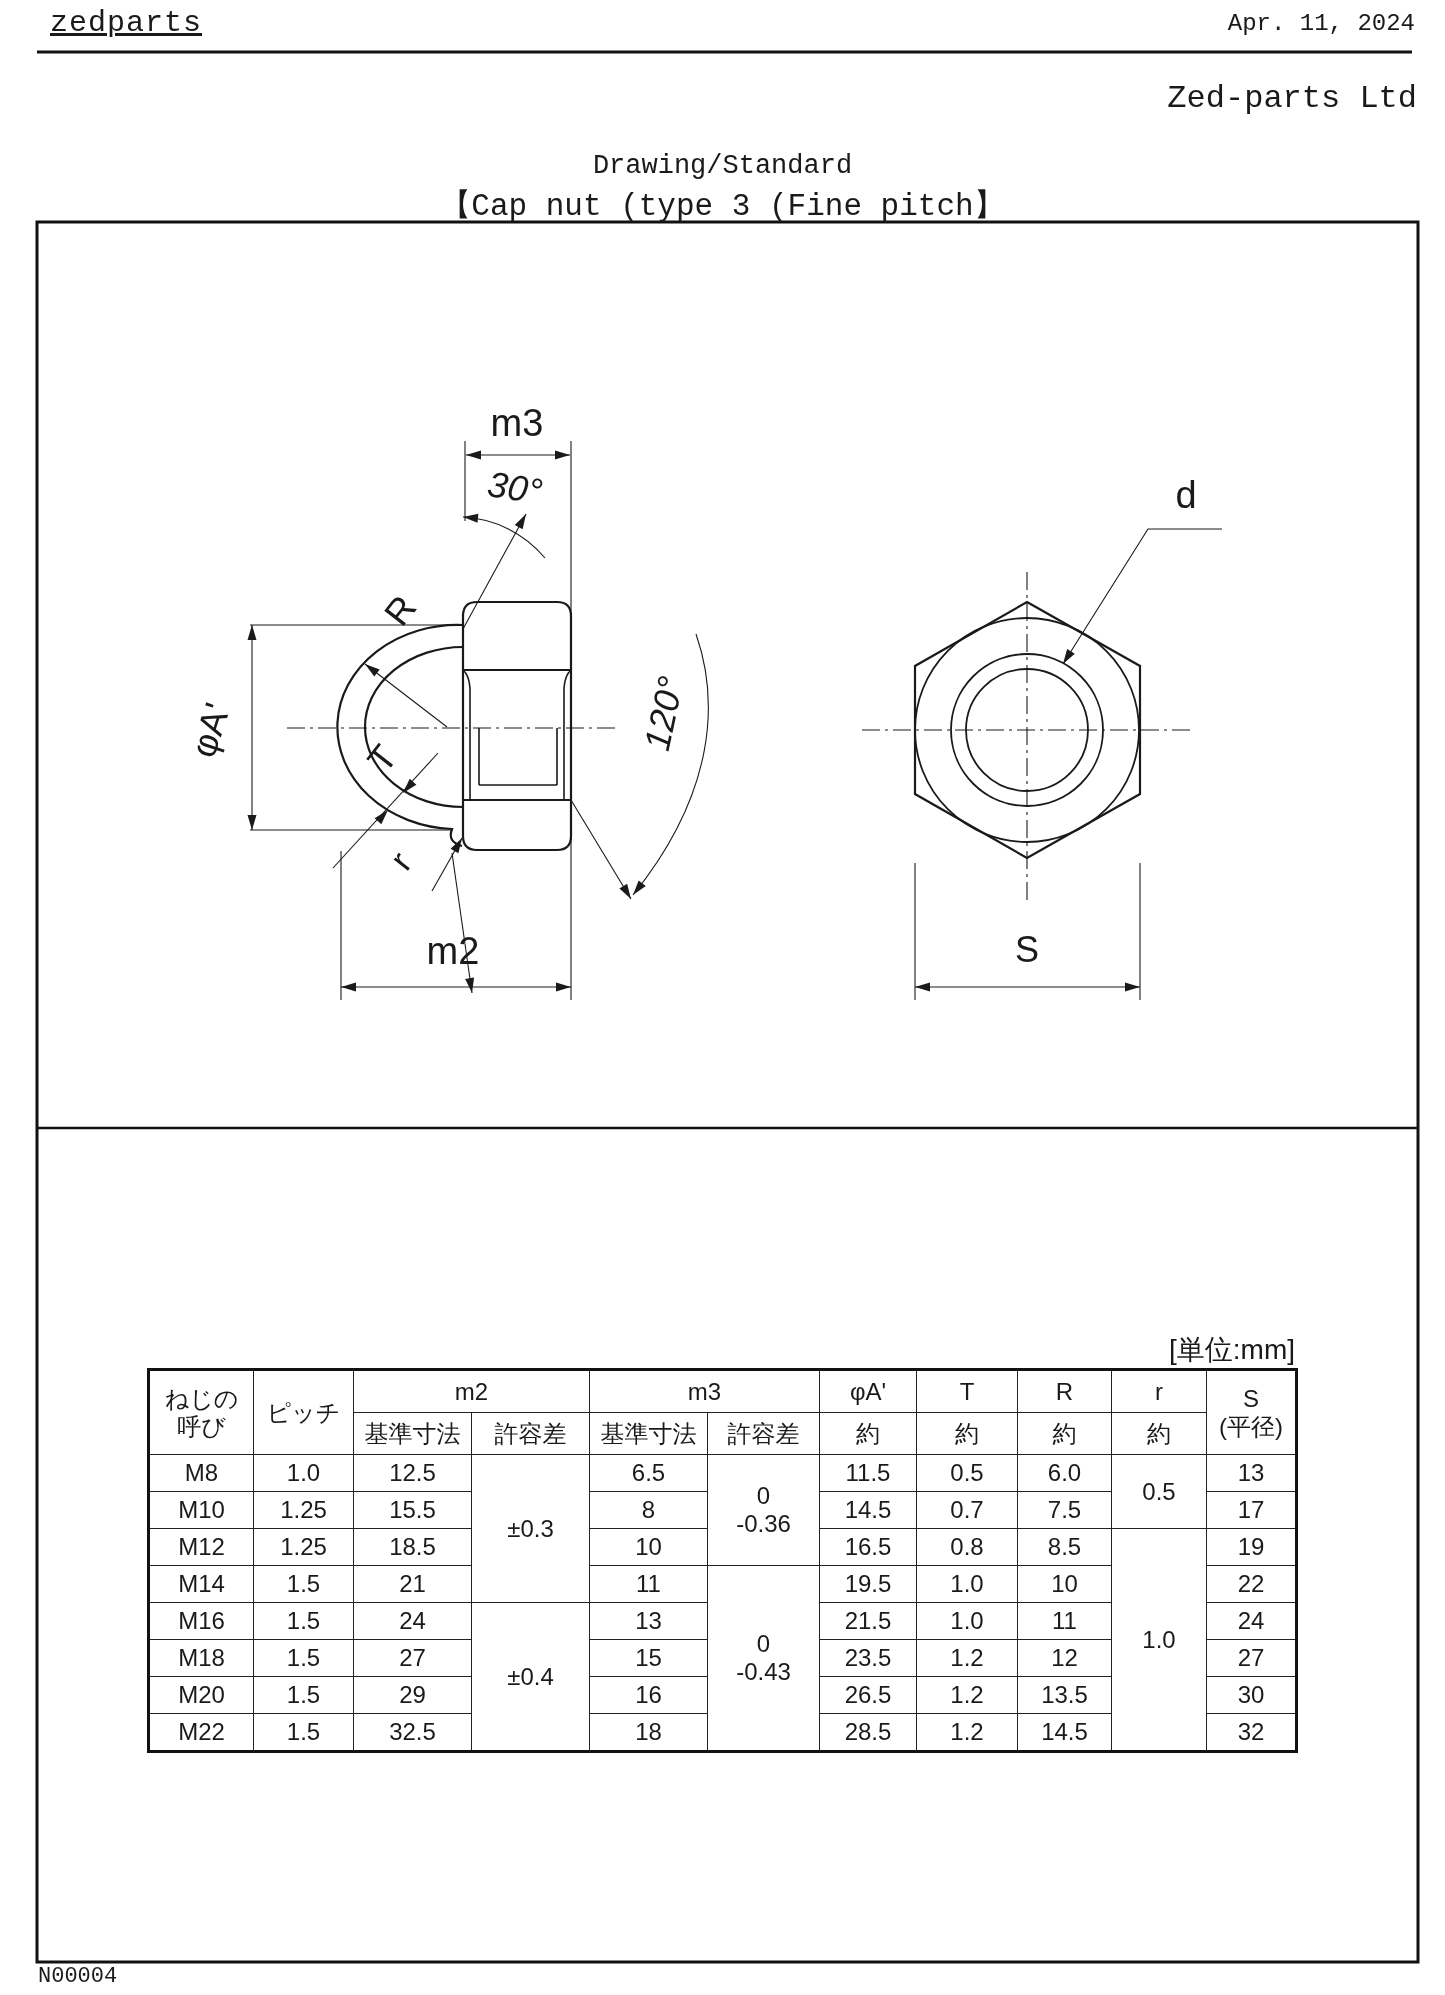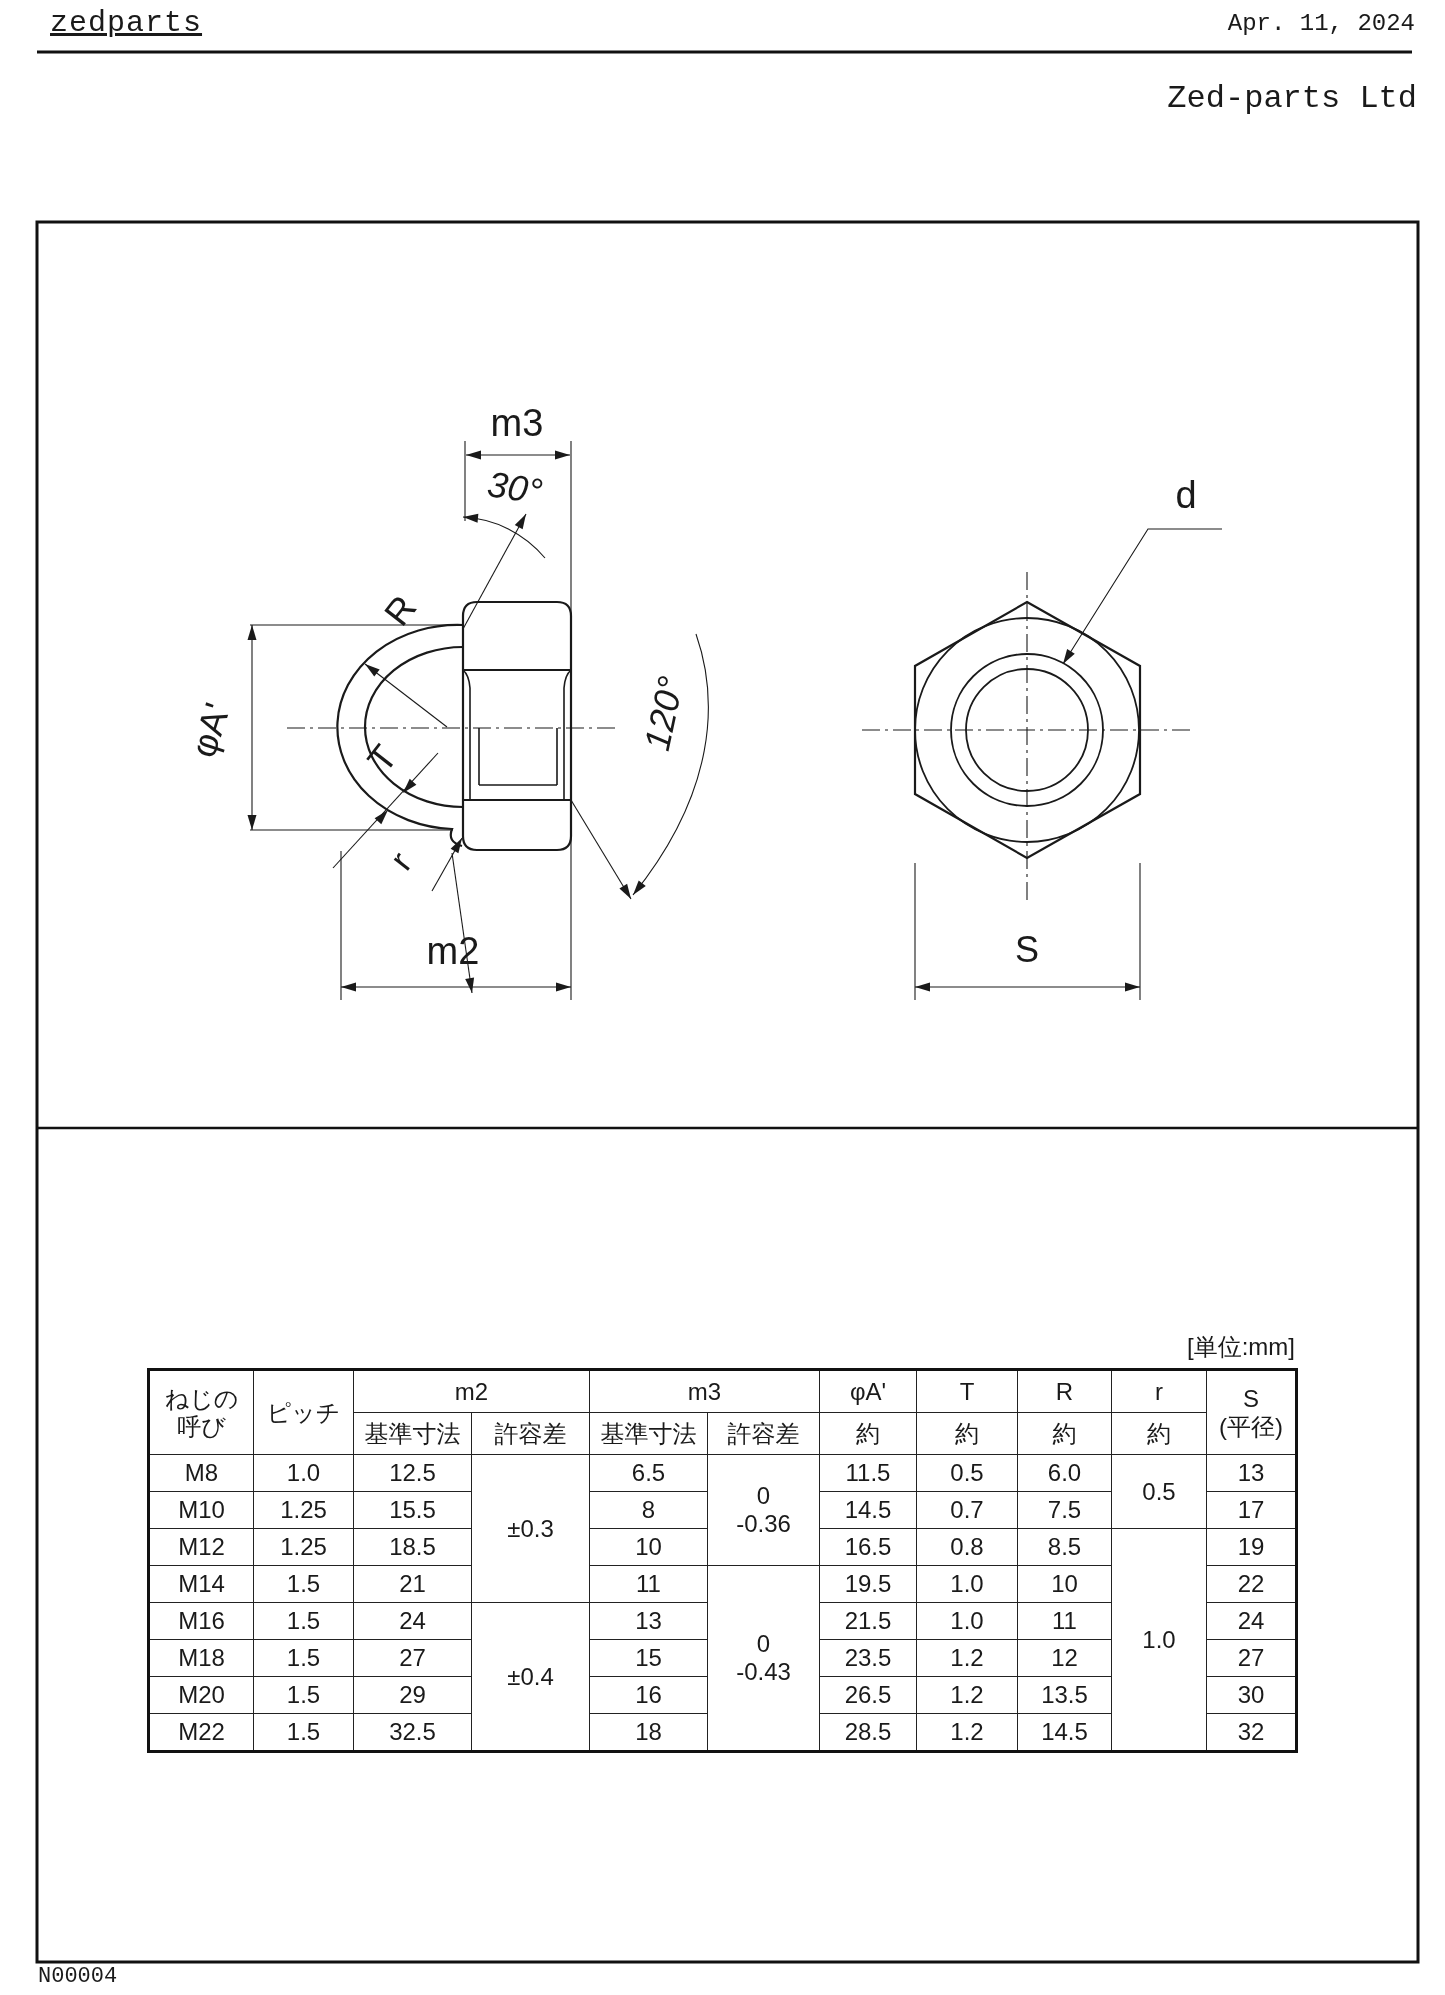--- a/index.html
+++ b/index.html
@@ -6,21 +6,21 @@
   #page{position:relative;width:1445px;height:1995px;background:#ffffff;overflow:hidden;
         font-family:"Liberation Sans","DejaVu Sans",sans-serif;color:#1a1a1a;}
   .mono{font-family:"Liberation Mono","DejaVu Sans Mono",monospace;}
   .abs{position:absolute;}
   #brand{left:50px;top:6px;font-size:30px;letter-spacing:1px;text-decoration:underline;}
   #date{right:30px;top:10px;font-size:24px;}
   #company{right:28px;top:80px;font-size:32px;}
   #titleblock{left:0;top:150px;width:1445px;text-align:center;line-height:1.25;}
   #title1{font-size:27px;}
   #title2{font-size:31px;margin-top:4px;}
-  #unitnote{left:995px;top:1331px;width:300px;text-align:right;font-size:24px;}
+  #unitnote{left:995px;top:1331px;width:300px;text-align:right;font-size:28px;}
   #docnum{left:38px;top:1964px;font-size:22px;text-align:center;}
   svg{position:absolute;left:0;top:0;}
   svg text{fill:#1a1a1a;}
   .lbl{font-family:"Liberation Sans","DejaVu Sans",sans-serif;}
   .it{font-style:italic;}
   
   #spec-table{position:absolute;left:147px;top:1368px;border-collapse:collapse;table-layout:fixed;
       font-size:24px;padding-left:38px;}
   #spec-table td{border:1.5px solid #222;text-align:center;vertical-align:middle;
       white-space:pre-line;padding:0;line-height:1.15;}
@@ -131,20 +131,24 @@
       <text x="453" y="964">m2</text>
       <text class="it" font-size="36" transform="translate(676,716) rotate(-78)">120°</text>
       <text x="1186" y="508">d</text>
       <text x="1027" y="962" font-size="36">S</text>
     </g>
   </svg>
 
   <div id="brand" class="abs mono">zedparts</div>
   <div id="date" class="abs mono">Apr. 11, 2024</div>
   <div id="company" class="abs mono">Zed-parts Ltd</div>
+  <div id="titleblock" class="abs mono">
+    <div id="title1">Drawing/Standard</div>
+    <div id="title2">【Cap nut (type 3 (Fine pitch】</div>
+  </div>
   <div id="unitnote" class="abs">[単位:mm]</div>
   <div id="docnum" class="abs mono">N00004</div>
 
   <table id="spec-table">
     <colgroup>
       <col style="width:105px">
         <col style="width:100px">
         <col style="width:118px">
         <col style="width:118px">
       <col style="width:118px">

